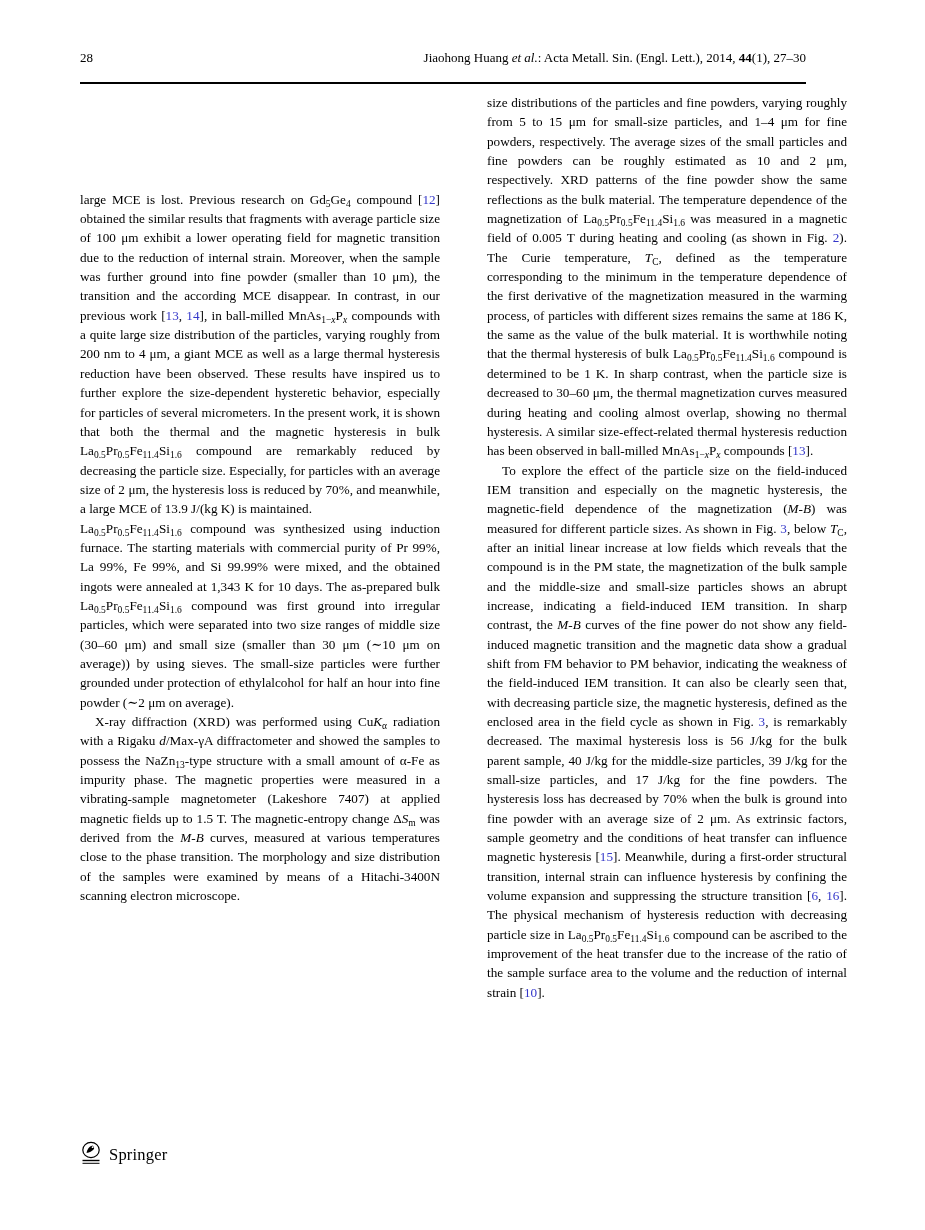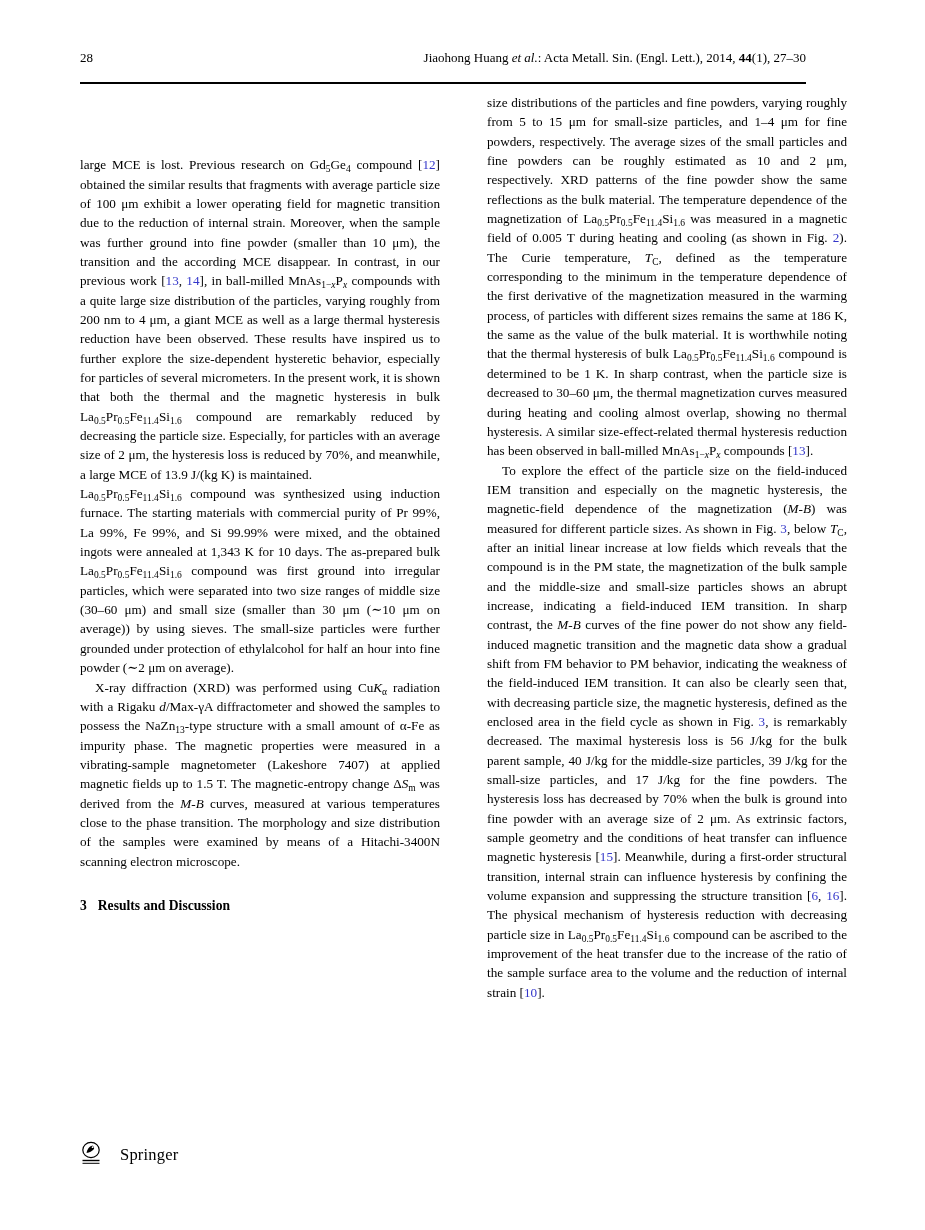--- a/index.html
+++ b/index.html
@@ -14,41 +14,40 @@
   .col{width:368px;}
 
   p.para{margin:0;font-size:13.2px;line-height:19.35px;text-align:justify;text-justify:inter-word;}
   p.para.ind{text-indent:15px;}
   sub{font-size:9.5px;line-height:0;vertical-align:-3px;}
   .ref{color:var(--link,#3336c9);}
 
   h2.sec{margin:25px 0 25px 0;font-size:13.6px;line-height:19px;font-weight:bold;}
   h2.sec .secnum{margin-right:11px;}
 
-  .ftr{position:absolute;left:80px;top:1141px;display:flex;align-items:center;gap:18px;}
+  .ftr{position:absolute;left:80px;top:1141px;display:flex;align-items:center;gap:7px;}
   .logo-mark{display:inline-block;line-height:1;}
   .publisher{font-size:16.5px;letter-spacing:0.2px;}
 </style>
 </head>
 <body>
 
 <div class="page">
 
   <div class="hdr">
     <span>28</span>
     <span class="rh">Jiaohong Huang <i>et al.</i>: Acta Metall. Sin. (Engl. Lett.), 2014, <b>44</b>(1), 27–30</span>
   </div>
   <div class="hdr-rule"></div>
 
   <div class="cols">
     <section class="col" id="col-left">
         <p class="para">large MCE is lost. Previous research on Gd<sub>5</sub>Ge<sub>4</sub> compound [<span class="ref">12</span>] obtained the similar results that fragments with average particle size of 100 μm exhibit a lower operating field for magnetic transition due to the reduction of internal strain. Moreover, when the sample was further ground into fine powder (smaller than 10 μm), the transition and the according MCE disappear. In contrast, in our previous work [<span class="ref">13</span>, <span class="ref">14</span>], in ball-milled MnAs<sub>1−<i>x</i></sub>P<sub><i>x</i></sub> compounds with a quite large size distribution of the particles, varying roughly from 200 nm to 4 μm, a giant MCE as well as a large thermal hysteresis reduction have been observed. These results have inspired us to further explore the size-dependent hysteretic behavior, especially for particles of several micrometers. In the present work, it is shown that both the thermal and the magnetic hysteresis in bulk La<sub>0.5</sub>Pr<sub>0.5</sub>Fe<sub>11.4</sub>Si<sub>1.6</sub> compound are remarkably reduced by decreasing the particle size. Especially, for particles with an average size of 2 μm, the hysteresis loss is reduced by 70%, and meanwhile, a large MCE of 13.9 J/(kg K) is maintained.</p>
         <p class="para">La<sub>0.5</sub>Pr<sub>0.5</sub>Fe<sub>11.4</sub>Si<sub>1.6</sub> compound was synthesized using induction furnace. The starting materials with commercial purity of Pr 99%, La 99%, Fe 99%, and Si 99.99% were mixed, and the obtained ingots were annealed at 1,343 K for 10 days. The as-prepared bulk La<sub>0.5</sub>Pr<sub>0.5</sub>Fe<sub>11.4</sub>Si<sub>1.6</sub> compound was first ground into irregular particles, which were separated into two size ranges of middle size (30–60 μm) and small size (smaller than 30 μm (∼10 μm on average)) by using sieves. The small-size particles were further grounded under protection of ethylalcohol for half an hour into fine powder (∼2 μm on average).</p>
         <p class="para ind">X-ray diffraction (XRD) was performed using Cu<i>K</i><sub>α</sub> radiation with a Rigaku <i>d</i>/Max-γA diffractometer and showed the samples to possess the NaZn<sub>13</sub>-type structure with a small amount of α-Fe as impurity phase. The magnetic properties were measured in a vibrating-sample magnetometer (Lakeshore 7407) at applied magnetic fields up to 1.5 T. The magnetic-entropy change Δ<i>S</i><sub>m</sub> was derived from the <i>M-B</i> curves, measured at various temperatures close to the phase transition. The morphology and size distribution of the samples were examined by means of a Hitachi-3400N scanning electron microscope.</p>
-        <h2 class="sec"><span class="secnum">3</span><span>Results and Discussion</span></h2>
       </section>
     <section class="col" id="col-right">
         <p class="para">size distributions of the particles and fine powders, varying roughly from 5 to 15 μm for small-size particles, and 1–4 μm for fine powders, respectively. The average sizes of the small particles and fine powders can be roughly estimated as 10 and 2 μm, respectively. XRD patterns of the fine powder show the same reflections as the bulk material. The temperature dependence of the magnetization of La<sub>0.5</sub>Pr<sub>0.5</sub>Fe<sub>11.4</sub>Si<sub>1.6</sub> was measured in a magnetic field of 0.005 T during heating and cooling (as shown in Fig. <span class="ref">2</span>). The Curie temperature, <i>T</i><sub>C</sub>, defined as the temperature corresponding to the minimum in the temperature dependence of the first derivative of the magnetization measured in the warming process, of particles with different sizes remains the same at 186 K, the same as the value of the bulk material. It is worthwhile noting that the thermal hysteresis of bulk La<sub>0.5</sub>Pr<sub>0.5</sub>Fe<sub>11.4</sub>Si<sub>1.6</sub> compound is determined to be 1 K. In sharp contrast, when the particle size is decreased to 30–60 μm, the thermal magnetization curves measured during heating and cooling almost overlap, showing no thermal hysteresis. A similar size-effect-related thermal hysteresis reduction has been observed in ball-milled MnAs<sub>1−<i>x</i></sub>P<sub><i>x</i></sub> compounds [<span class="ref">13</span>].</p>
         <p class="para ind">To explore the effect of the particle size on the field-induced IEM transition and especially on the magnetic hysteresis, the magnetic-field dependence of the magnetization (<i>M-B</i>) was measured for different particle sizes. As shown in Fig. <span class="ref">3</span>, below <i>T</i><sub>C</sub>, after an initial linear increase at low fields which reveals that the compound is in the PM state, the magnetization of the bulk sample and the middle-size and small-size particles shows an abrupt increase, indicating a field-induced IEM transition. In sharp contrast, the <i>M-B</i> curves of the fine power do not show any field-induced magnetic transition and the magnetic data show a gradual shift from FM behavior to PM behavior, indicating the weakness of the field-induced IEM transition. It can also be clearly seen that, with decreasing particle size, the magnetic hysteresis, defined as the enclosed area in the field cycle as shown in Fig. <span class="ref">3</span>, is remarkably decreased. The maximal hysteresis loss is 56 J/kg for the bulk parent sample, 40 J/kg for the middle-size particles, 39 J/kg for the small-size particles, and 17 J/kg for the fine powders. The hysteresis loss has decreased by 70% when the bulk is ground into fine powder with an average size of 2 μm. As extrinsic factors, sample geometry and the conditions of heat transfer can influence magnetic hysteresis [<span class="ref">15</span>]. Meanwhile, during a first-order structural transition, internal strain can influence hysteresis by confining the volume expansion and suppressing the structure transition [<span class="ref">6</span>, <span class="ref">16</span>]. The physical mechanism of hysteresis reduction with decreasing particle size in La<sub>0.5</sub>Pr<sub>0.5</sub>Fe<sub>11.4</sub>Si<sub>1.6</sub> compound can be ascribed to the improvement of the heat transfer due to the increase of the ratio of the sample surface area to the volume and the reduction of internal strain [<span class="ref">10</span>].</p>
       </section>
   </div>
 
   <div class="ftr">
     <span class="logo-mark">
       <svg width="22" height="24" viewBox="0 0 22 24">

